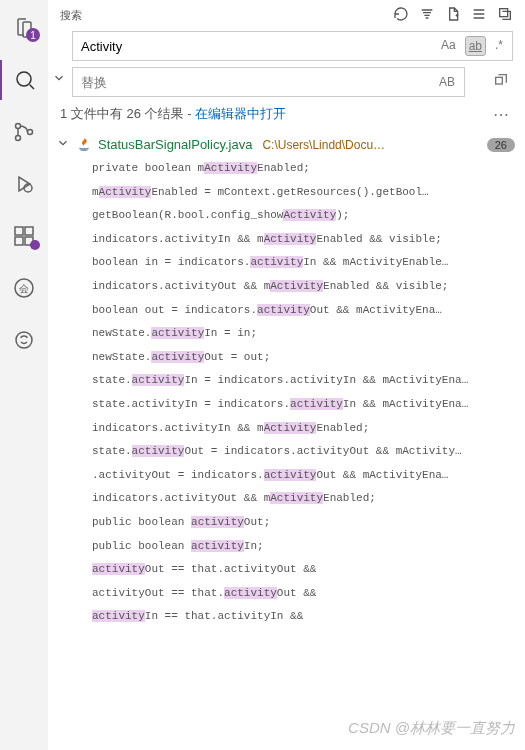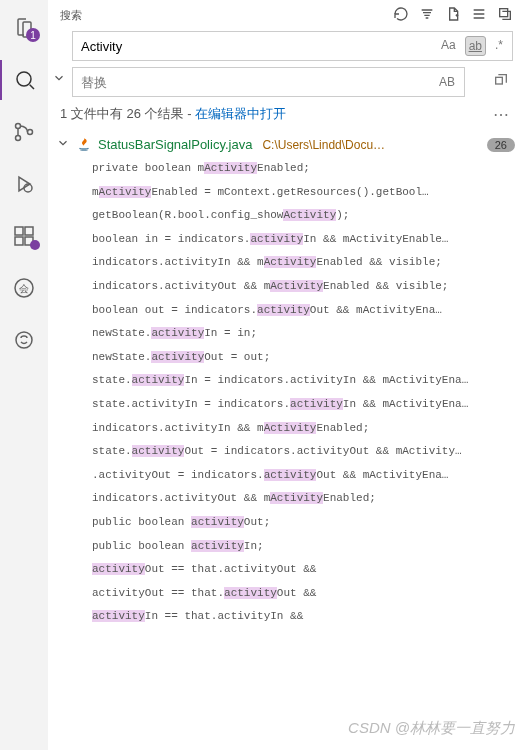--- a/index.html
+++ b/index.html
@@ -169,22 +169,22 @@
             </svg>
           </span>
         <span class="file-name">StatusBarSignalPolicy.java</span>
         <span class="file-path">C:\Users\Lindd\Docu…</span>
         <span class="count-badge">26</span>
       </div>
       <div id="match-list">
           <div class="match-line">private boolean m<span class="hl">Activity</span>Enabled;</div>
           <div class="match-line">m<span class="hl">Activity</span>Enabled = mContext.getResources().getBool…</div>
           <div class="match-line">getBoolean(R.bool.config_show<span class="hl">Activity</span>);</div>
+          <div class="match-line">indicators.activityIn &amp;&amp; m<span class="hl">Activity</span>Enabled &amp;&amp; visible;</div>
           <div class="match-line">boolean in = indicators.<span class="hl">activity</span>In &amp;&amp; mActivityEnable…</div>
-          <div class="match-line">indicators.activityIn &amp;&amp; m<span class="hl">Activity</span>Enabled &amp;&amp; visible;</div>
           <div class="match-line">indicators.activityOut &amp;&amp; m<span class="hl">Activity</span>Enabled &amp;&amp; visible;</div>
           <div class="match-line">boolean out = indicators.<span class="hl">activity</span>Out &amp;&amp; mActivityEna…</div>
           <div class="match-line">newState.<span class="hl">activity</span>In = in;</div>
           <div class="match-line">newState.<span class="hl">activity</span>Out = out;</div>
           <div class="match-line">state.<span class="hl">activity</span>In = indicators.activityIn &amp;&amp; mActivityEna…</div>
           <div class="match-line">state.activityIn = indicators.<span class="hl">activity</span>In &amp;&amp; mActivityEna…</div>
           <div class="match-line">indicators.activityIn &amp;&amp; m<span class="hl">Activity</span>Enabled;</div>
           <div class="match-line">state.<span class="hl">activity</span>Out = indicators.activityOut &amp;&amp; mActivity…</div>
           <div class="match-line">.activityOut = indicators.<span class="hl">activity</span>Out &amp;&amp; mActivityEna…</div>
           <div class="match-line">indicators.activityOut &amp;&amp; m<span class="hl">Activity</span>Enabled;</div>

